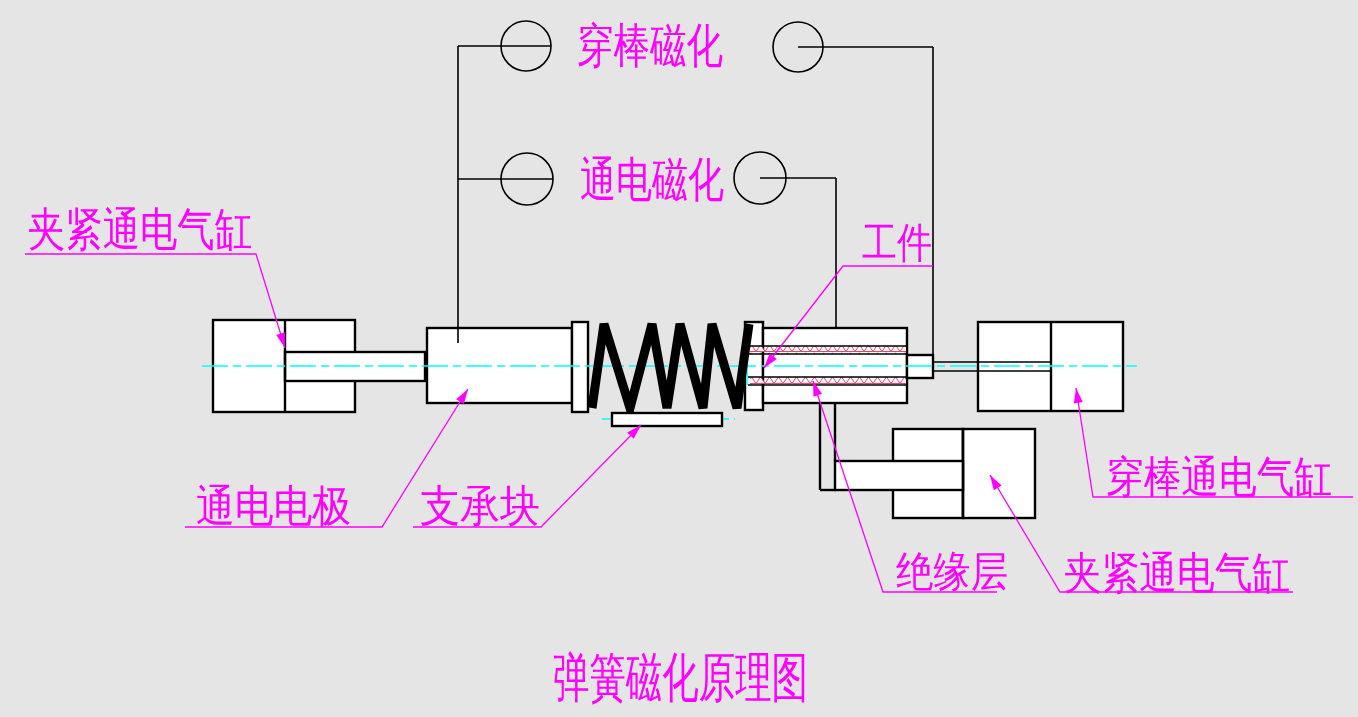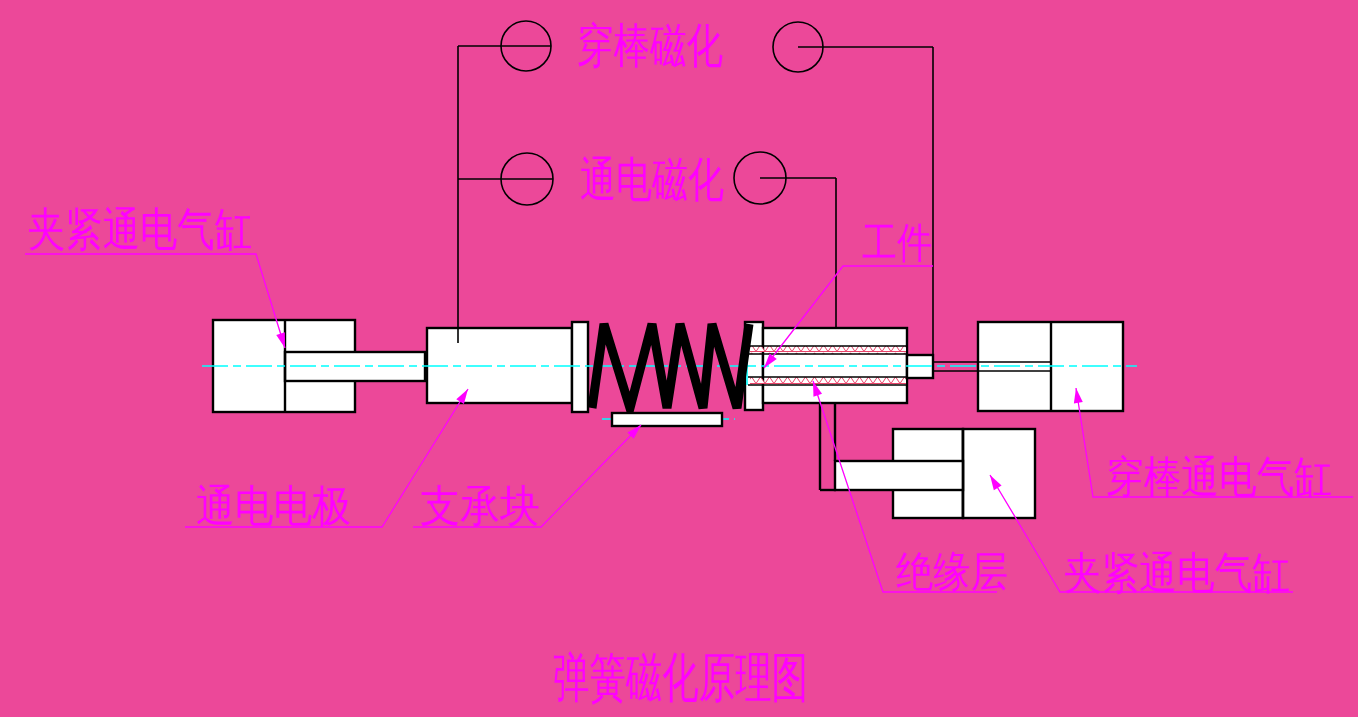--- a/index.html
+++ b/index.html
@@ -1,16 +1,16 @@
 <!DOCTYPE html>
 <html><head>
 <meta charset="utf-8">
 <style>
   html,body{margin:0;padding:0;background:#ffffff;}
-  .stage{position:relative;width:1358px;height:717px;background:#ec4899;overflow:hidden;}
+  .stage{position:relative;width:1358px;height:717px;background:#e5e5e5;overflow:hidden;}
   svg{position:absolute;left:0;top:0;}
   text{font-family:"DejaVu Sans","Liberation Sans",sans-serif;}
   .cad-text{fill:#ff00ff;}
   .outline{stroke:#000000;stroke-width:2.4;fill:none;}
   .outline-w{stroke:#000000;stroke-width:2.4;fill:#ffffff;}
   .thin{stroke:#000000;stroke-width:1.6;fill:none;}
   .center{stroke:#00ffff;stroke-width:1.6;fill:none;stroke-dasharray:26 5 8 5;}
   .leader{stroke:#ff00ff;stroke-width:1.3;fill:none;}
   .arrow{fill:#ff00ff;stroke:none;}
   .spring{stroke:#000000;stroke-width:9;fill:none;stroke-linejoin:miter;stroke-linecap:butt;}

